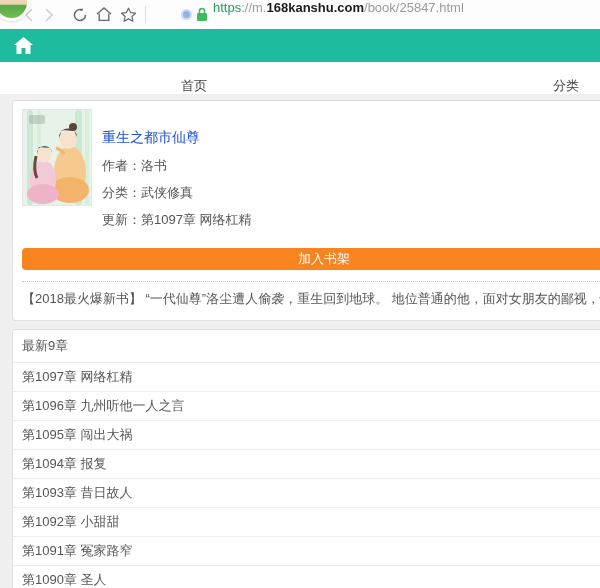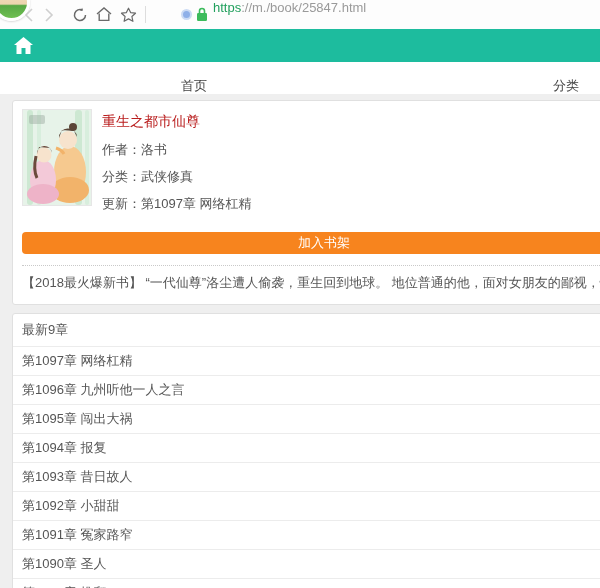--- a/index.html
+++ b/index.html
@@ -32,21 +32,21 @@
   .nav-home { left:181px; } .nav-cat { left:553px; }
 
   
   .content { background:#efefef; padding-top:6px; min-height:458px; }
   .card { background:#ffffff; border:1px solid #e0e0e0; border-radius:3px; margin-left:12px; width:624px; }
 
   .book-card { padding:8px 9px 12px 9px; }
   .book-top { display:flex; }
   .cover { width:70px; height:97px; flex:0 0 70px; border:1px solid #e6e6e6; cursor:pointer; }
   .book-info { margin-left:10px; padding-top:4px; font-size:13px; color:#555; }
-  .book-title { font-size:14px; color:#b91c1c; margin-bottom:10px; }
+  .book-title { font-size:14px; color:#1d4ed8; margin-bottom:10px;margin-top:16px; }
   .meta-line { margin-bottom:9px; }
   .shelf-btn { display:block; width:100%; height:22px; margin-top:10px; background:#f7841e; border:none;
                border-radius:4px; color:#ffffff; font-size:13px; line-height:22px; text-align:center;
                cursor:pointer; font-family:inherit; }
   .desc-sep { border-top:1px dotted #c9c9c9; margin-top:11px; }
   .desc { padding-top:8px; font-size:13px; color:#555; white-space:nowrap; overflow:hidden; }
 
   
   .chapters-card { margin-top:8px; font-size:13px; color:#555; }
   .chapters-header { padding:7px 12px 7px 9px; }
@@ -92,20 +92,21 @@
   <span class="tb-icon i-lock">
     <svg width="12" height="15" viewBox="0 0 12 15">
       <rect x="1" y="6" width="10" height="8" rx="1.2" fill="#3dbb5c"></rect>
       <path d="M3.5 6 V4 a2.5 2.5 0 0 1 5 0 V6" stroke="#3dbb5c" stroke-width="1.6" fill="none"></path>
     </svg>
   </span>
   <span class="url">
     <span class="scheme">https</span>
       <span class="dim">://</span>
       <span class="dim">m.</span>
+      <span class="domain">168kanshu.com</span>
       <span class="dim">/book/25847.html</span>
   </span>
 </div>
 
 <div class="inner">
 
   <div class="site-header">
     <span>
       <svg width="19" height="17" viewBox="0 0 19 17">
         <path d="M9.5 0 L19 8 H16.5 V17 H11.5 V11 H7.5 V17 H2.5 V8 H0 Z" fill="#ffffff"></path>

